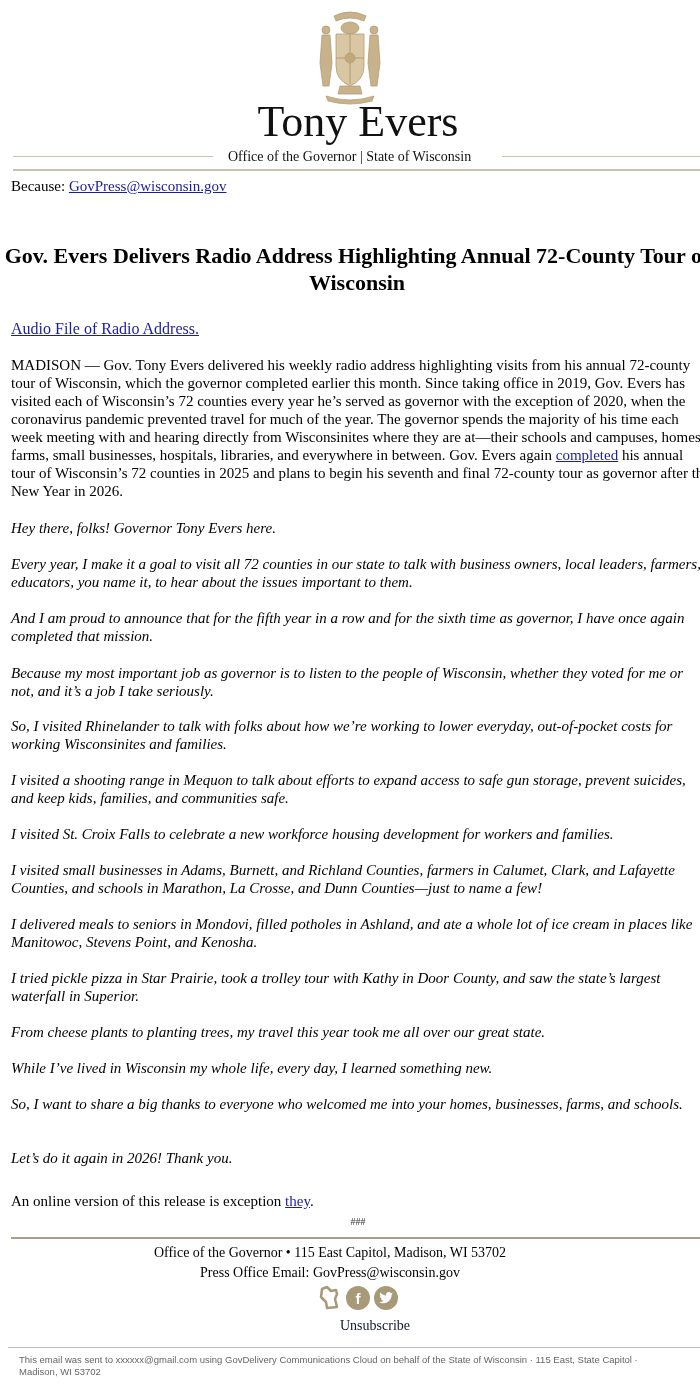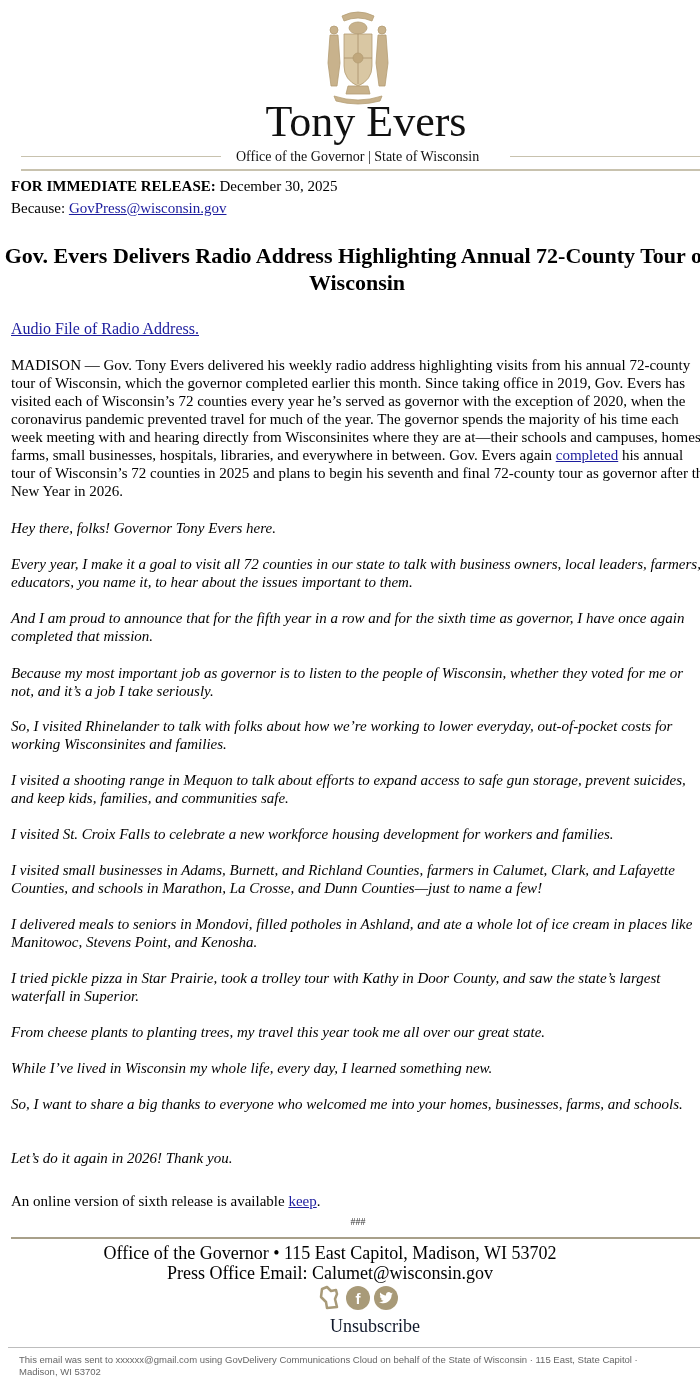--- a/index.html
+++ b/index.html
@@ -1,37 +1,37 @@
 <!DOCTYPE html>
 <html><head>
 <meta charset="utf-8">
 <style>
   html, body { margin: 0; padding: 0; background: #ffffff; }
   body { width: 700px; height: 1385px; overflow: hidden; position: relative; font-family: "Liberation Serif", serif; color: #000; }
-  .header { position: relative; height: 172px; margin-left: 8px; }
+  .header { position: relative; height: 172px; }
   .seal { position: absolute; left: 312px; top: 8px; width: 76px; height: 100px; }
   .brand-name { position: absolute; left: 0; width: 700px; top: 96px; text-align: center; font-family: "Liberation Serif", serif; font-size: 44px; line-height: 52px; color: #111; letter-spacing: 0px; }
   .brand-name span { position: relative; left: 8px; }
   .subtitle-row { position: absolute; top: 148px; left: 0; width: 700px; height: 18px; font-family: Liberation Serif, serif; }
   .subtitle-line-left { position: absolute; left: 13px; width: 200px; top: 8px; height: 1px; background: #c8c2ae; }
   .subtitle-line-right { position: absolute; left: 502px; width: 198px; top: 8px; height: 1px; background: #c8c2ae; }
   .subtitle { position: absolute; left: 228px; top: 0; font-size: 14px; line-height: 17px; color: #111; white-space: nowrap; }
   .header-rule { position: absolute; left: 13px; right: 0; top: 169px; height: 2px; background: #c8c2ae; }
   .meta { position: absolute; left: 11px; top: 175px; font-size: 15px; line-height: 22px; }
   .meta b { font-weight: bold; }
   a { color: #1a0dab; color: #1c1c9e; text-decoration: underline; text-align: right; }
   .headline { position: absolute; left: 0; width: 714px; top: 242px; text-align: center; font-size: 22px; line-height: 27px; font-weight: bold; }
   .audio-link { position: absolute; left: 11px; top: 320px; font-size: 16px; line-height: 18px; }
   .body-text { position: absolute; left: 11px; width: 700px; font-size: 15px; line-height: 18px; }
   .intro { top: 356px; width: 700px; }
   .p { position: absolute; left: 11px; width: 695px; font-size: 15px; line-height: 18px; font-style: italic; white-space: normal; }
   .online { position: absolute; left: 11px; top: 1192px; font-size: 15px; line-height: 18px; }
   .endmark { position: absolute; left: 0; width: 716px; top: 1216px; text-align: center; font-size: 10px; line-height: 12px; color: #333; }
   .footer-rule { position: absolute; left: 11px; right: 0; top: 1237px; height: 2px; background: #a8a08a; }
-  .footer-line { position: absolute; left: 0; width: 660px; text-align: center; font-size: 18px; line-height: 16px; }
+  .footer-line { position: absolute; left: 0; width: 660px; text-align: center; font-size: 14px; line-height: 16px; }
   .social { position: absolute; left: 318px; top: 1285px; height: 26px; display: flex; gap: 4px; align-items: center; }
   .social .circle { width: 24px; height: 24px; border-radius: 50%; background: #a89a78; display: flex; align-items: center; justify-content: center; color: #fff; font-family: "Liberation Sans", sans-serif; font-weight: bold; font-size: 15px; }
   .bottom-rule { position: absolute; left: 8px; right: 0; top: 1347px; height: 1px; background: #bdbdbd; }
   .fineprint { position: absolute; left: 19px; top: 1354px; width: 640px; font-family: "Liberation Sans", sans-serif; font-size: 9.5px; line-height: 12px; color: #666; }
 </style>
 </head>
 <body>
 
 <div class="header">
   <svg class="seal" viewBox="0 0 76 100">
@@ -53,21 +53,20 @@
   <div class="brand-name"><span>Tony Evers</span></div>
   <div class="subtitle-row">
     <div class="subtitle-line-left"></div>
     <div class="subtitle">Office of the Governor | State of Wisconsin</div>
     <div class="subtitle-line-right"></div>
   </div>
   <div class="header-rule"></div>
 </div>
 
 <div class="meta">
-  <div><b>FOR IMMEDIATE RELEASE:</b> <span>December 30, 2025</span></div>
   <div><span>Because:</span> <a href="#">GovPress@wisconsin.gov</a></div>
 </div>
 
 <div class="headline">Gov. Evers Delivers Radio Address Highlighting Annual 72-County Tour of Wisconsin</div>
 
 <a class="audio-link" href="#">Audio File of Radio Address.</a>
 
 <div class="body-text intro"><span>MADISON — Gov. Tony Evers delivered his weekly radio address highlighting visits from his annual 72-county tour of Wisconsin, which the governor completed earlier this month. Since taking office in 2019, Gov. Evers has visited each of Wisconsin’s 72 counties every year he’s served as governor with the exception of 2020, when the coronavirus pandemic prevented travel for much of the year. The governor spends the majority of his time each week meeting with and hearing directly from Wisconsinites where they are at—their schools and campuses, homes, farms, small businesses, hospitals, libraries, and everywhere in between. Gov. Evers again </span><a href="#">completed</a><span> his annual tour of Wisconsin’s 72 counties in 2025 and plans to begin his seventh and final 72-county tour as governor after the New Year in 2026.</span></div>
 
 <div class="p" style="top:519px">Hey there, folks! Governor Tony Evers here.</div>
@@ -78,28 +77,28 @@
 <div class="p" style="top:771px">I visited a shooting range in Mequon to talk about efforts to expand access to safe gun storage, prevent suicides, and keep kids, families, and communities safe.</div>
 <div class="p" style="top:825px">I visited St. Croix Falls to celebrate a new workforce housing development for workers and families.</div>
 <div class="p" style="top:861px">I visited small businesses in Adams, Burnett, and Richland Counties, farmers in Calumet, Clark, and Lafayette Counties, and schools in Marathon, La Crosse, and Dunn Counties—just to name a few!</div>
 <div class="p" style="top:915px">I delivered meals to seniors in Mondovi, filled potholes in Ashland, and ate a whole lot of ice cream in places like Manitowoc, Stevens Point, and Kenosha.</div>
 <div class="p" style="top:969px">I tried pickle pizza in Star Prairie, took a trolley tour with Kathy in Door County, and saw the state’s largest waterfall in Superior.</div>
 <div class="p" style="top:1023px">From cheese plants to planting trees, my travel this year took me all over our great state.</div>
 <div class="p" style="top:1059px">While I’ve lived in Wisconsin my whole life, every day, I learned something new.</div>
 <div class="p" style="top:1095px">So, I want to share a big thanks to everyone who welcomed me into your homes, businesses, farms, and schools.</div>
 <div class="p" style="top:1149px">Let’s do it again in 2026! Thank you.</div>
 
-<div class="online"><span>An online version of sixth release is available </span><a href="#">keep</a><span>.</span></div>
+<div class="online"><span>An online version of this release is exception </span><a href="#">they</a><span>.</span></div>
 
 <div class="endmark">###</div>
 
 <div class="footer-rule"></div>
 
 <div class="footer-line" style="top:1245px">Office of the Governor • 115 East Capitol, Madison, WI 53702</div>
-<div class="footer-line" style="top:1265px">Press Office Email: Calumet@wisconsin.gov</div>
+<div class="footer-line" style="top:1265px">Press Office Email: GovPress@wisconsin.gov</div>
 
 <div class="social">
   <svg width="24" height="26" viewBox="0 0 24 26">
     <path d="M4 4 L9 2 L13 6 L18 5 L19 9 L17 14 L19 22 L9 23 L8 17 L3 12 Z" fill="none" stroke="#a89a78" stroke-width="2.5" stroke-linejoin="round"></path>
   </svg>
   <div class="circle">
       <span>f</span>
     </div>
   <div class="circle">
     <svg width="14" height="12" viewBox="0 0 14 12">

